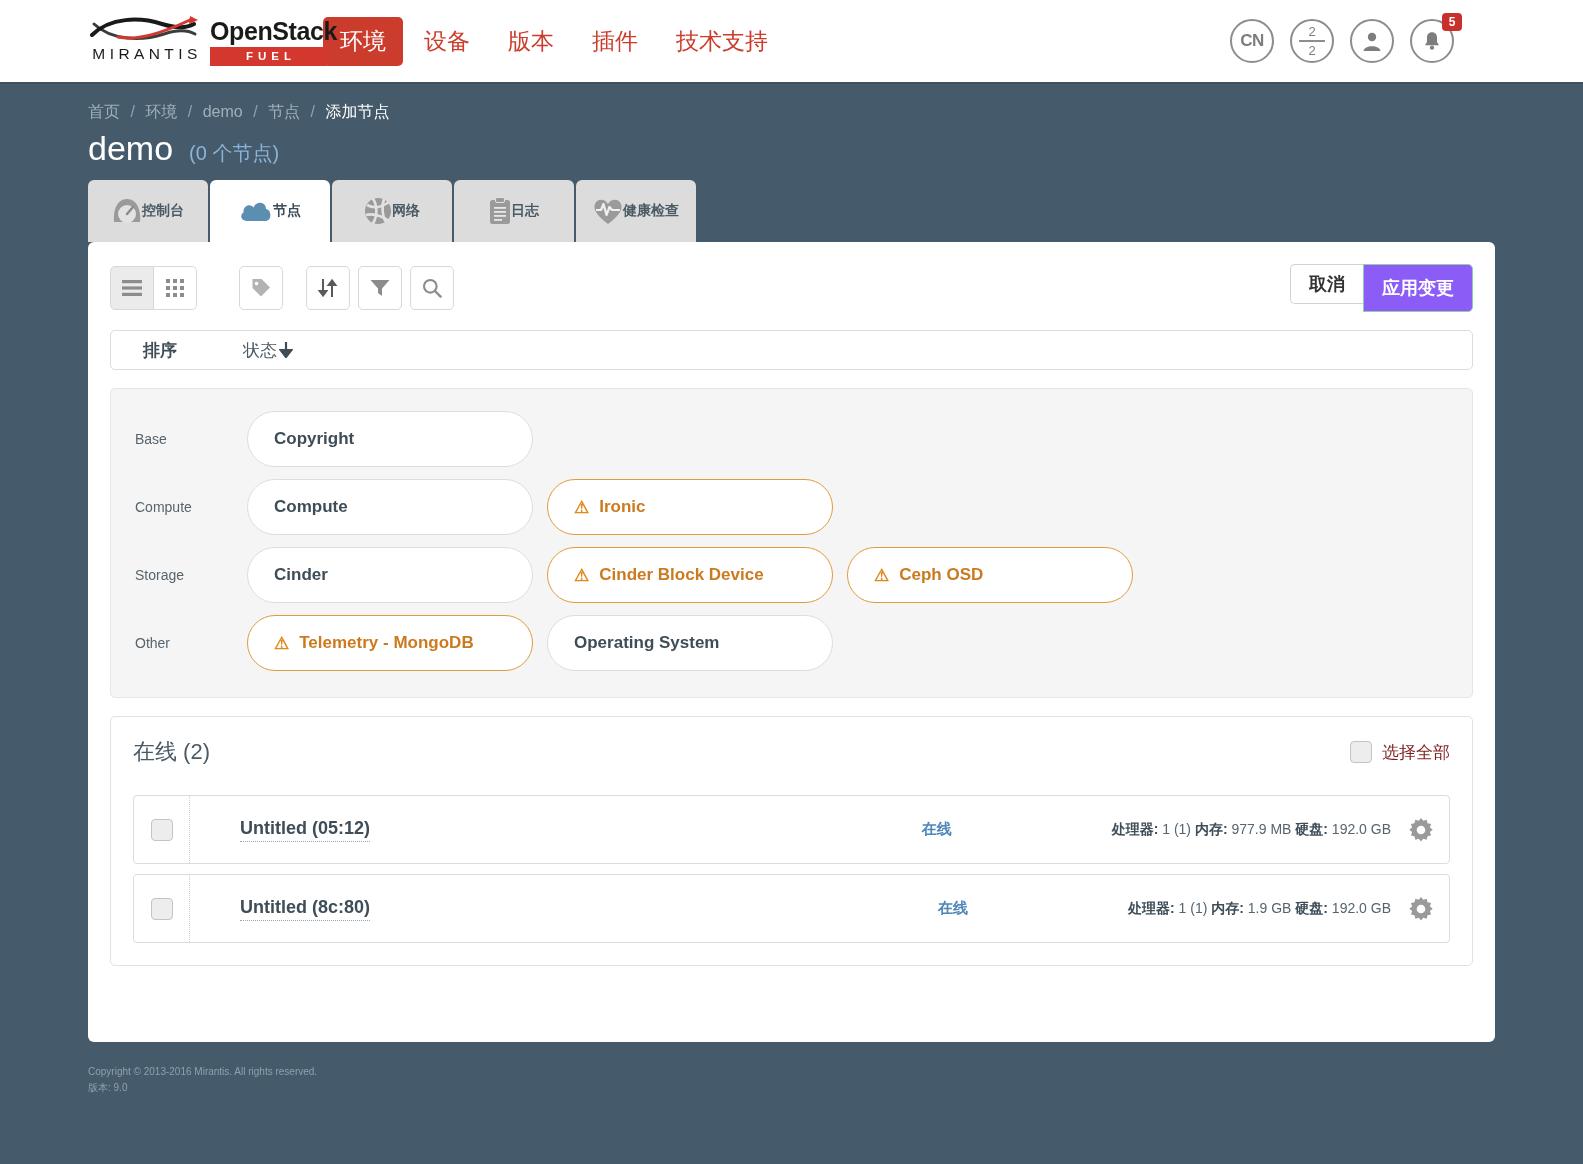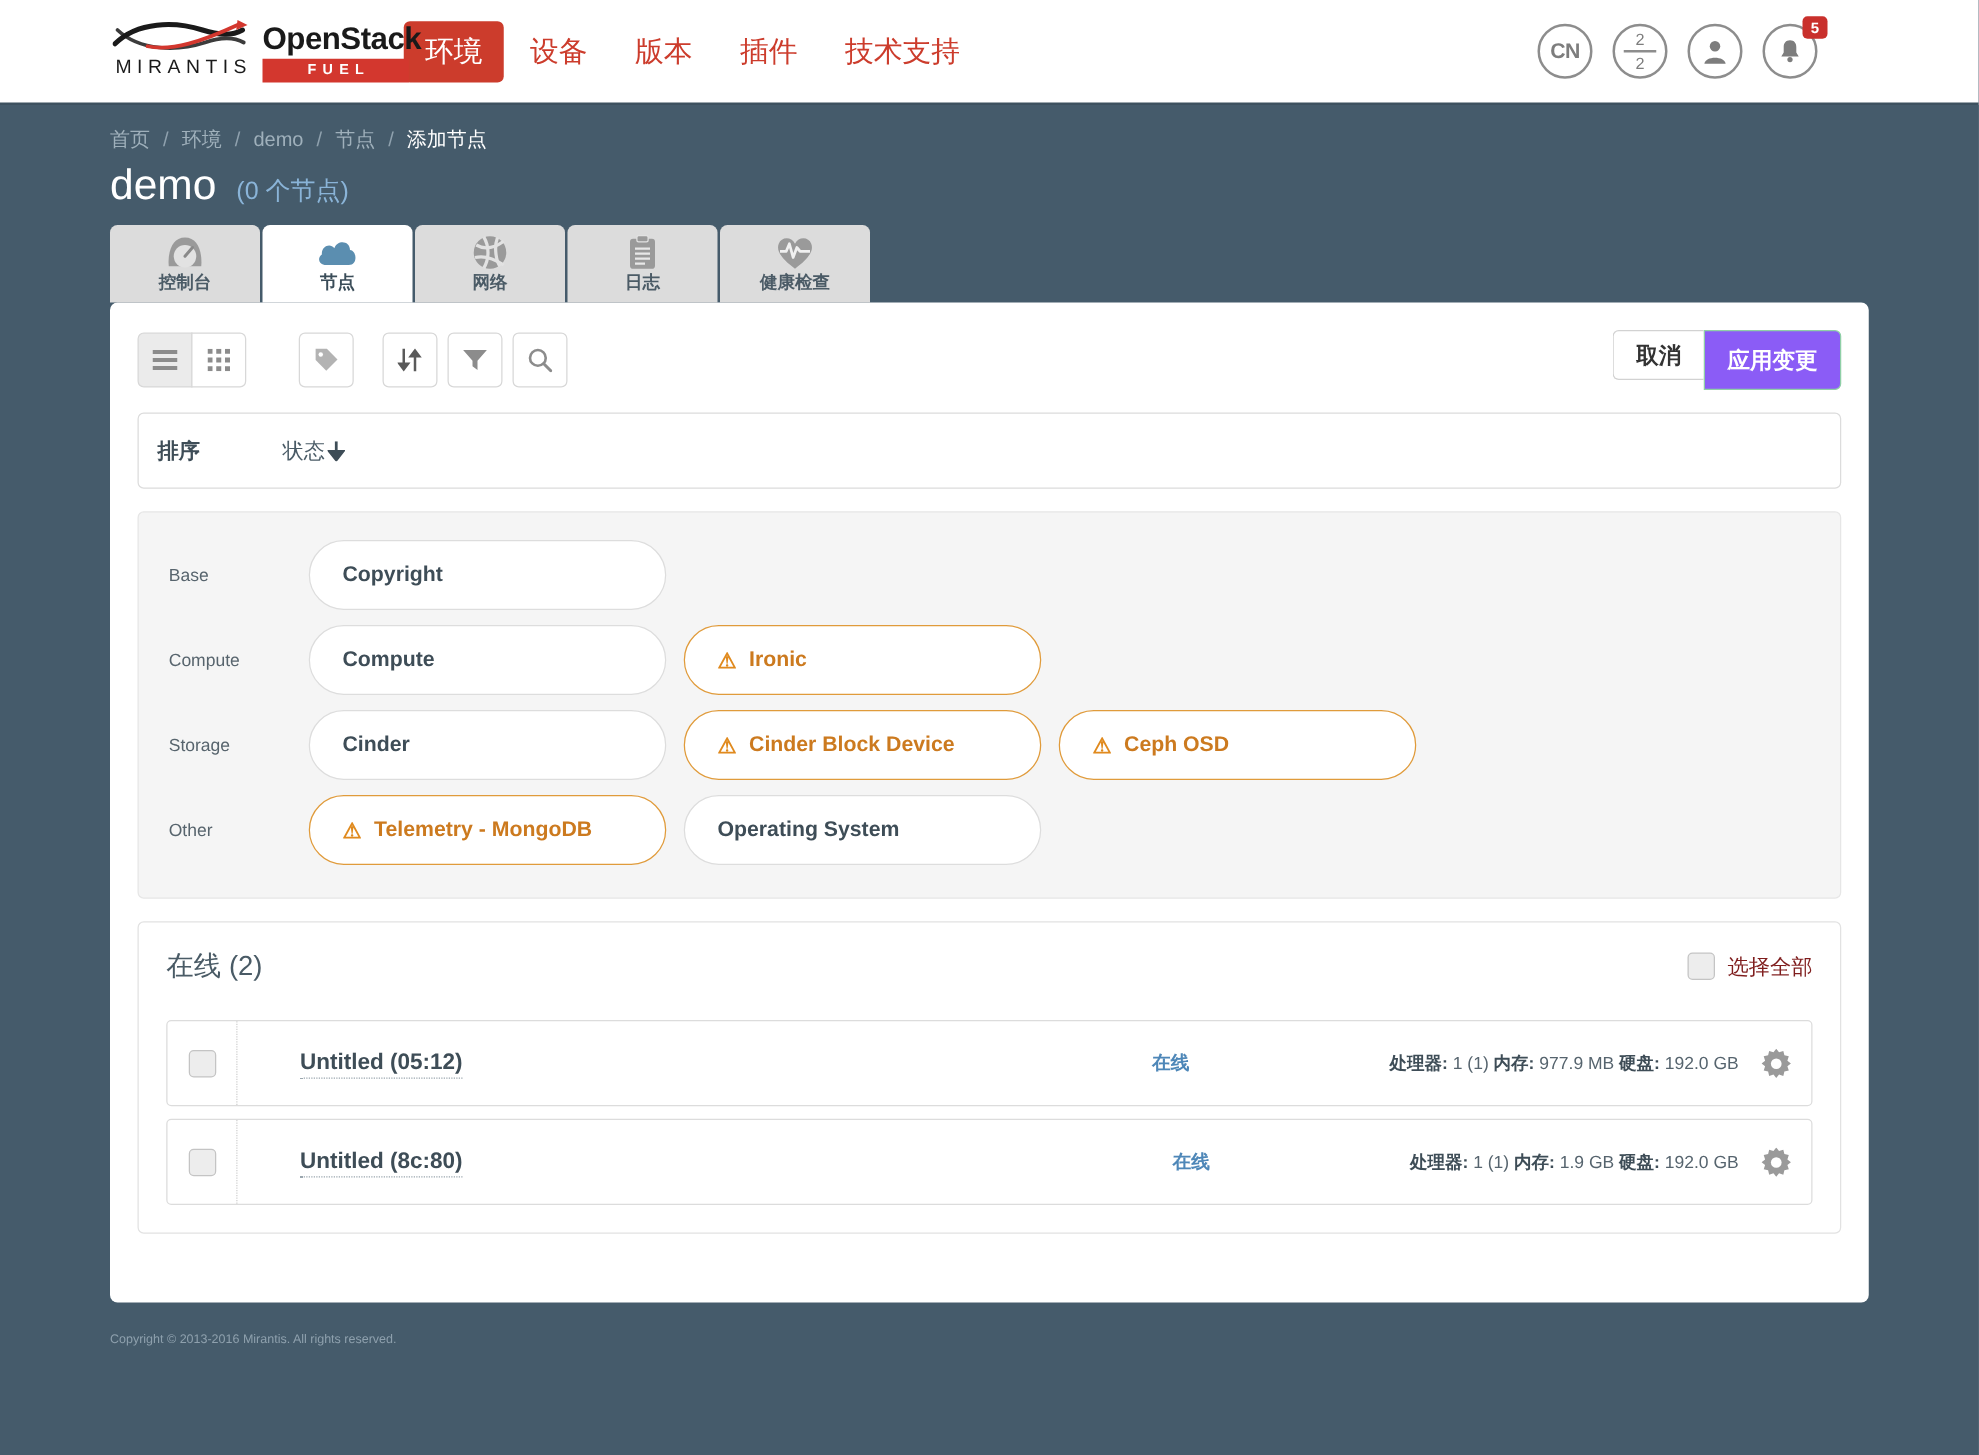--- a/index.html
+++ b/index.html
@@ -78,21 +78,21 @@
   .breadcrumb .current { color: #ffffff; }
 
   .page-title-row { display: flex; align-items: baseline; gap: 16px; padding-bottom: 12px; }
   .page-title { font-size: 34px; color: #ffffff; font-weight: 400; }
   .page-title-sub { font-size: 20px; color: #8ab4d8; }
 
   
   .tabs { display: flex; gap: 2px; }
   .tab {
     width: 120px; height: 62px; background: #dcdcdc;
-    border-radius: 6px 6px 0 0; display: flex; flex-direction: column;
+    border-radius: 6px 6px 0 0; display: flex; flex-direction: row;
     align-items: center; justify-content: center; gap: 0; cursor: pointer;
   }
   .tab.active { background: #ffffff; }
   .tab .tab-icon { height: 30px; display: flex; align-items: center; }
   .tab .tab-label { font-size: 14px; color: #4b5b66; font-weight: bold; }
   .tab.active .tab-label { color: #3a4c58; }
 
   
   .panel {
     background: #ffffff; border-radius: 6px; padding: 22px;
@@ -118,21 +118,21 @@
     font-size: 18px; color: #333; cursor: pointer; font-weight: bold;
   }
   .btn-apply {
     background: #8b5cf6; border: 1px solid #8fcfa7; color: #ffffff;
     border-radius: 0 5px 5px 0; padding: 0 18px; height: 48px;
     font-size: 18px; cursor: pointer; font-weight: bold;
   }
 
   .sort-bar {
     margin-top: 18px; border: 1px solid #dcdcdc; border-radius: 5px;
-    height: 61px; display: flex; align-items: center; padding: 0 15px;
+    height: 40px; display: flex; align-items: center; padding: 0 32px;
     gap: 66px;
   }
   .sort-bar .sort-label { font-size: 17px; font-weight: bold; color: #3e4d57; }
   .sort-bar .sort-value {
     font-size: 17px; color: #4a5b66; cursor: pointer;
     display: flex; align-items: center;
   }
 
   
   .roles-box {
@@ -484,13 +484,14 @@
           </svg>
         </span>
       </div>
     </div>
 
   </div>
 </div>
 
 <div class="footer">
   <div>Copyright © 2013-2016 Mirantis. All rights reserved.</div>
+  <div>版本: 9.0</div>
 </div>
 
 </body></html>

